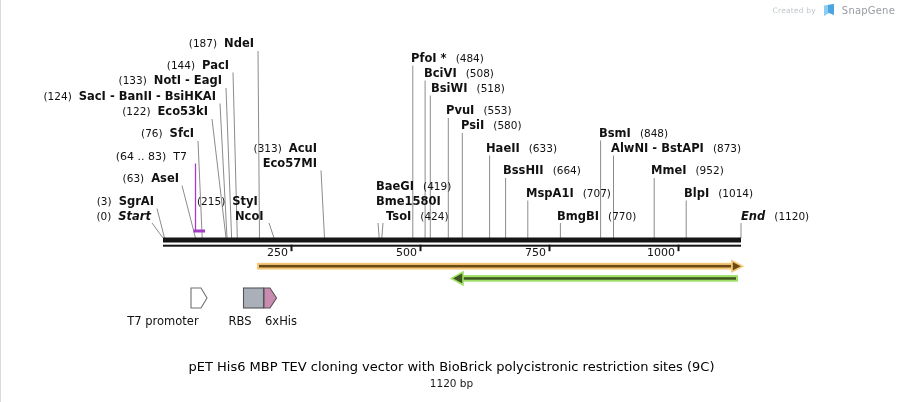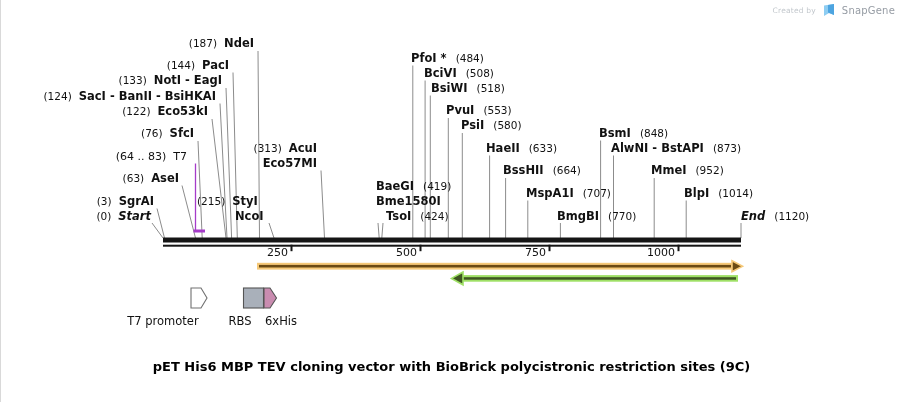--- a/index.html
+++ b/index.html
@@ -11,21 +11,21 @@
   .map-svg{position:absolute;top:0;left:0;}
   .lbl{font-family:"DejaVu Sans",sans-serif;fill:#111;}
   .pos{font-size:10.5px;font-weight:normal;}
   .name{font-size:11.5px;font-weight:bold;}
   .it{font-style:italic;}
   .t7txt{font-size:11px;}
   .conn{stroke:#8c8c8c;stroke-width:1;}
   .rnum{font-size:11px;fill:#111;font-family:"DejaVu Sans",sans-serif;}
   .leg{font-size:11.5px;fill:#111;font-family:"DejaVu Sans",sans-serif;}
   .title-block{position:absolute;left:0;top:359px;width:901px;text-align:center;}
-  .map-title{font-size:13px;font-weight:bold;color:#000;}
+  .map-title{font-size:13px;font-weight:normal;color:#000;}
   .map-length{font-size:10.5px;color:#1a1a1a;margin-top:3px;}
 </style>
 </head>
 <body>
 
 <div class="page">
 
   <div class="credit">
     <span class="created-by">Created by</span>
     <svg width="10" height="13" viewBox="0 0 10 13">
@@ -137,15 +137,16 @@
     <text class="lbl" x="556" y="219.5"><tspan class="name">BmgBI</tspan><tspan class="pos" dx="9">(770)</tspan></text>
     <text class="lbl" x="598" y="136.5"><tspan class="name">BsmI</tspan><tspan class="pos" dx="9">(848)</tspan></text>
     <text class="lbl" x="610" y="151.5"><tspan class="name">AlwNI - BstAPI</tspan><tspan class="pos" dx="9">(873)</tspan></text>
     <text class="lbl" x="650" y="174"><tspan class="name">MmeI</tspan><tspan class="pos" dx="9">(952)</tspan></text>
     <text class="lbl" x="683" y="196.5"><tspan class="name">BlpI</tspan><tspan class="pos" dx="9">(1014)</tspan></text>
     <text class="lbl" x="740" y="219.5"><tspan class="name it">End</tspan><tspan class="pos" dx="9">(1120)</tspan></text>
   </svg>
 
   <div class="title-block">
     <div class="map-title">pET His6 MBP TEV cloning vector with BioBrick polycistronic restriction sites (9C)</div>
+    <div class="map-length">1120 bp</div>
   </div>
 
 </div>
 
 </body></html>

